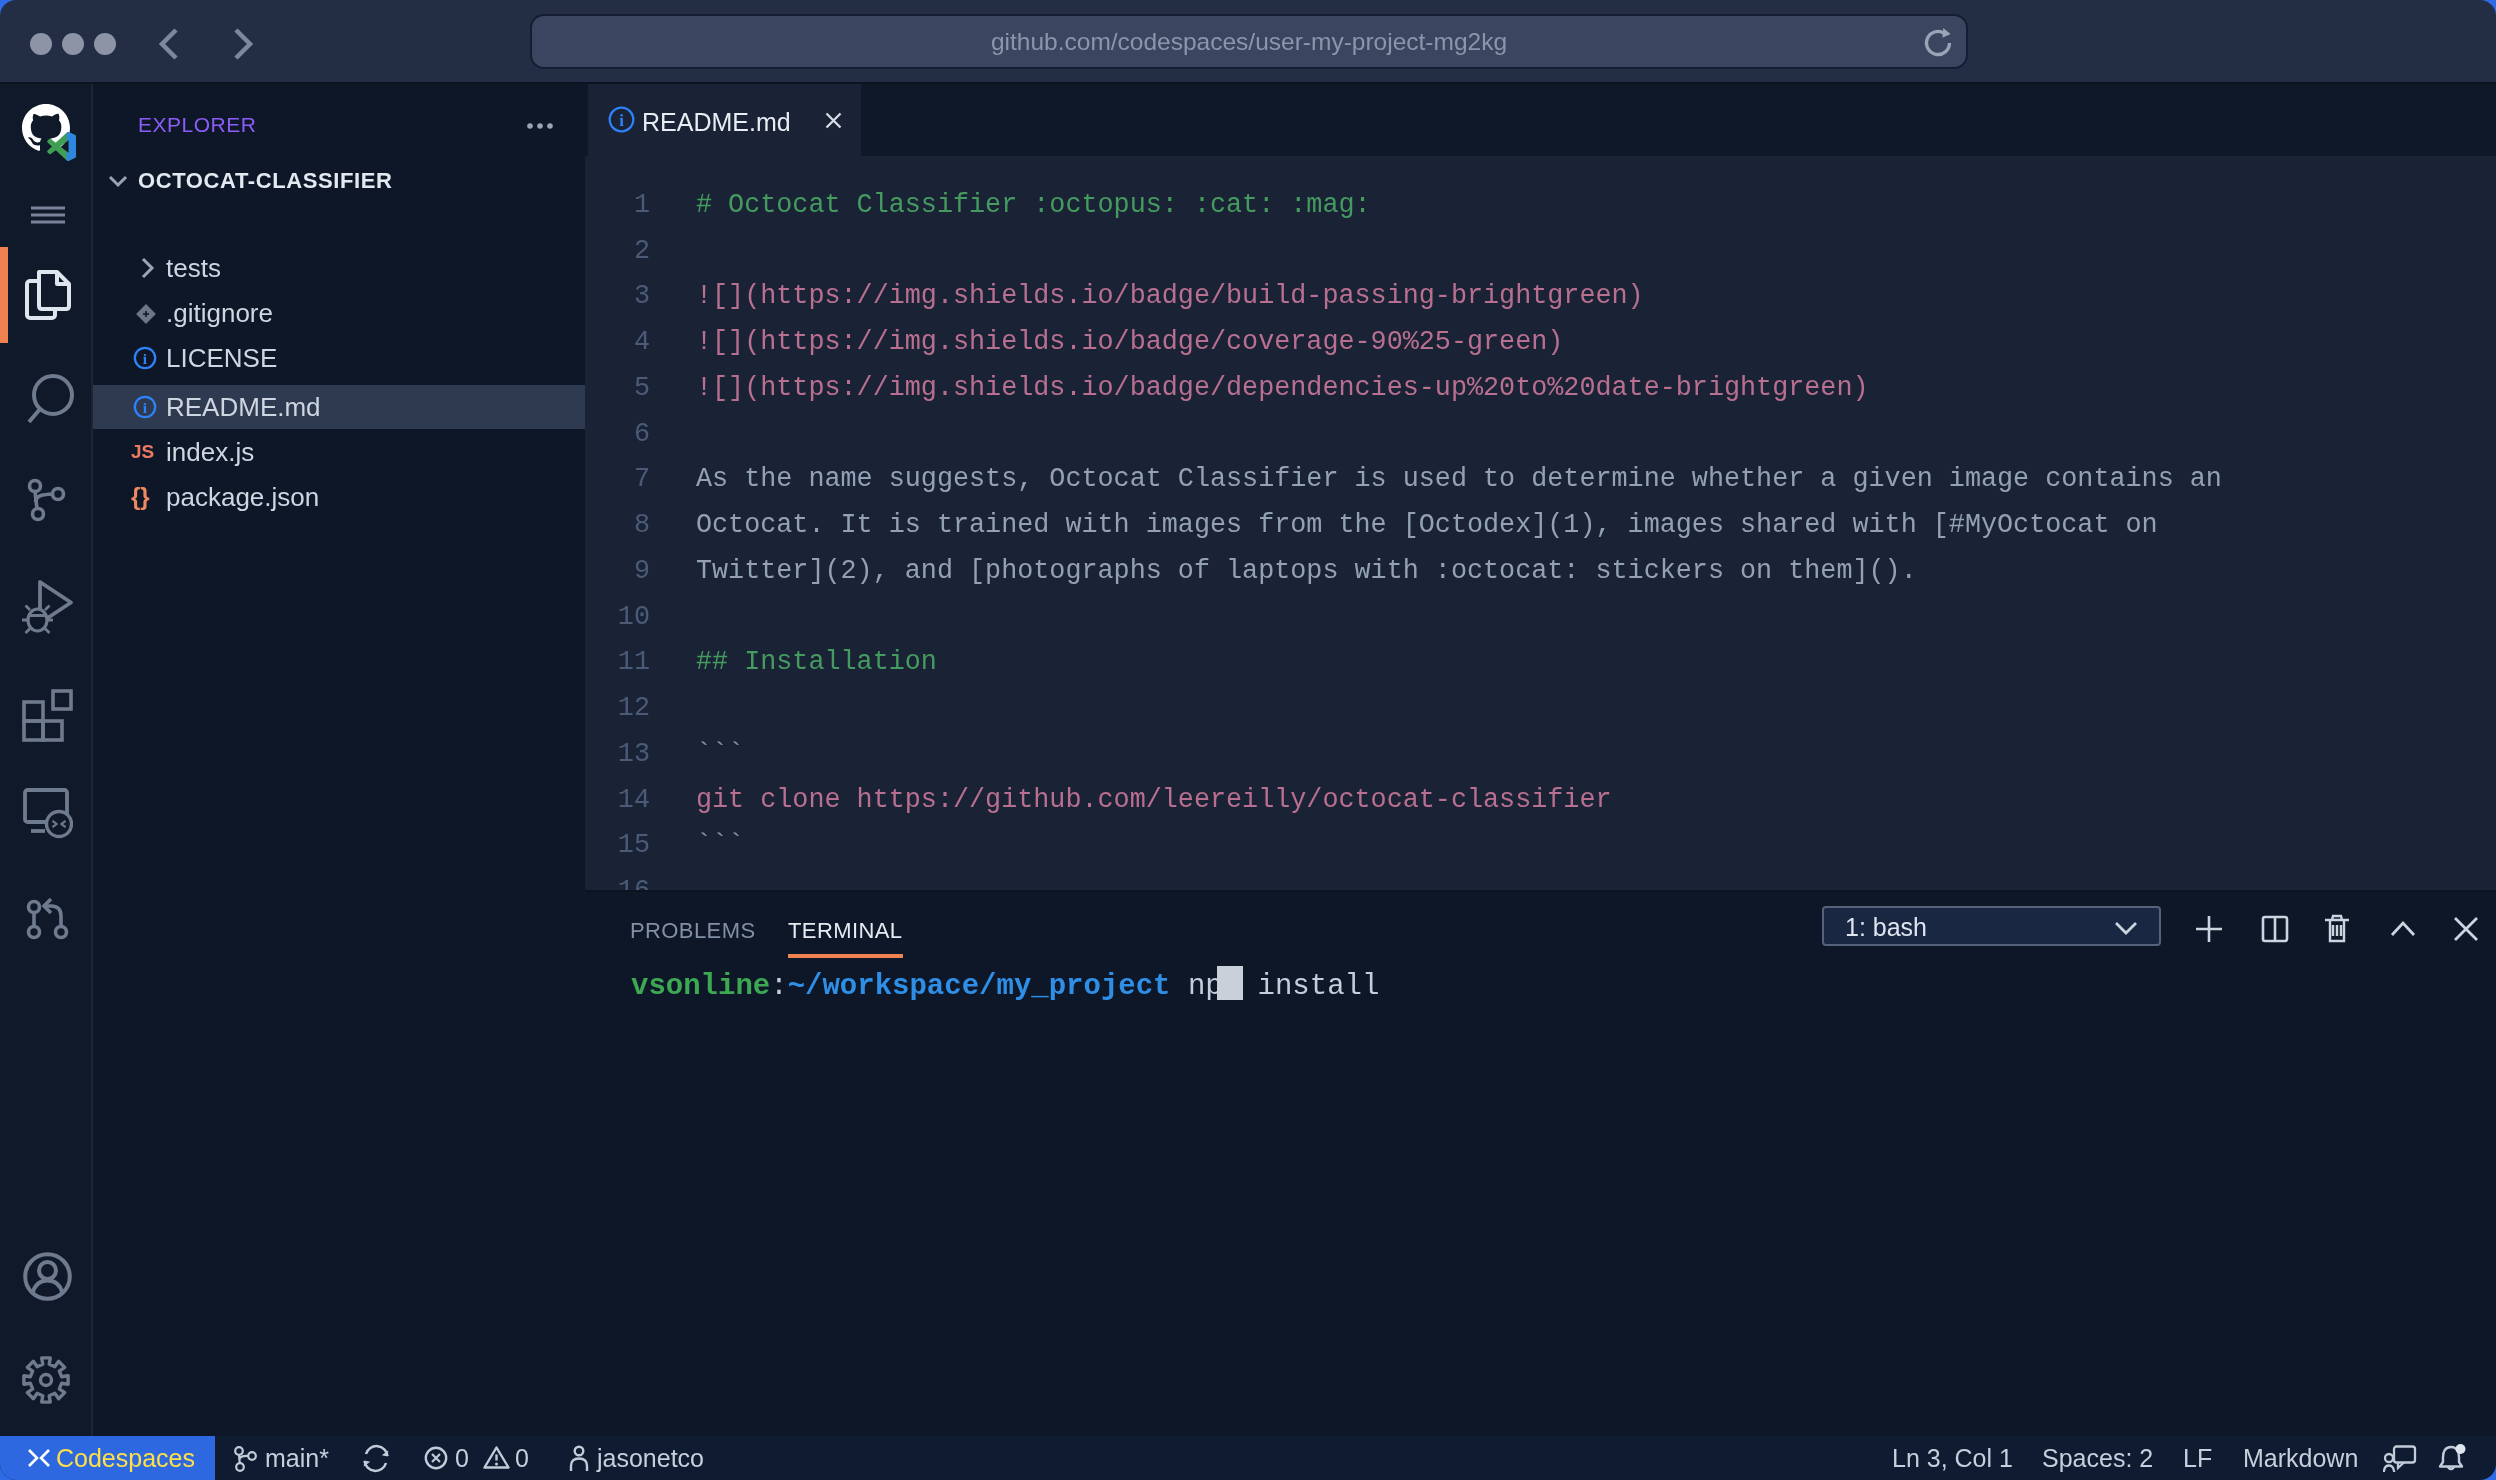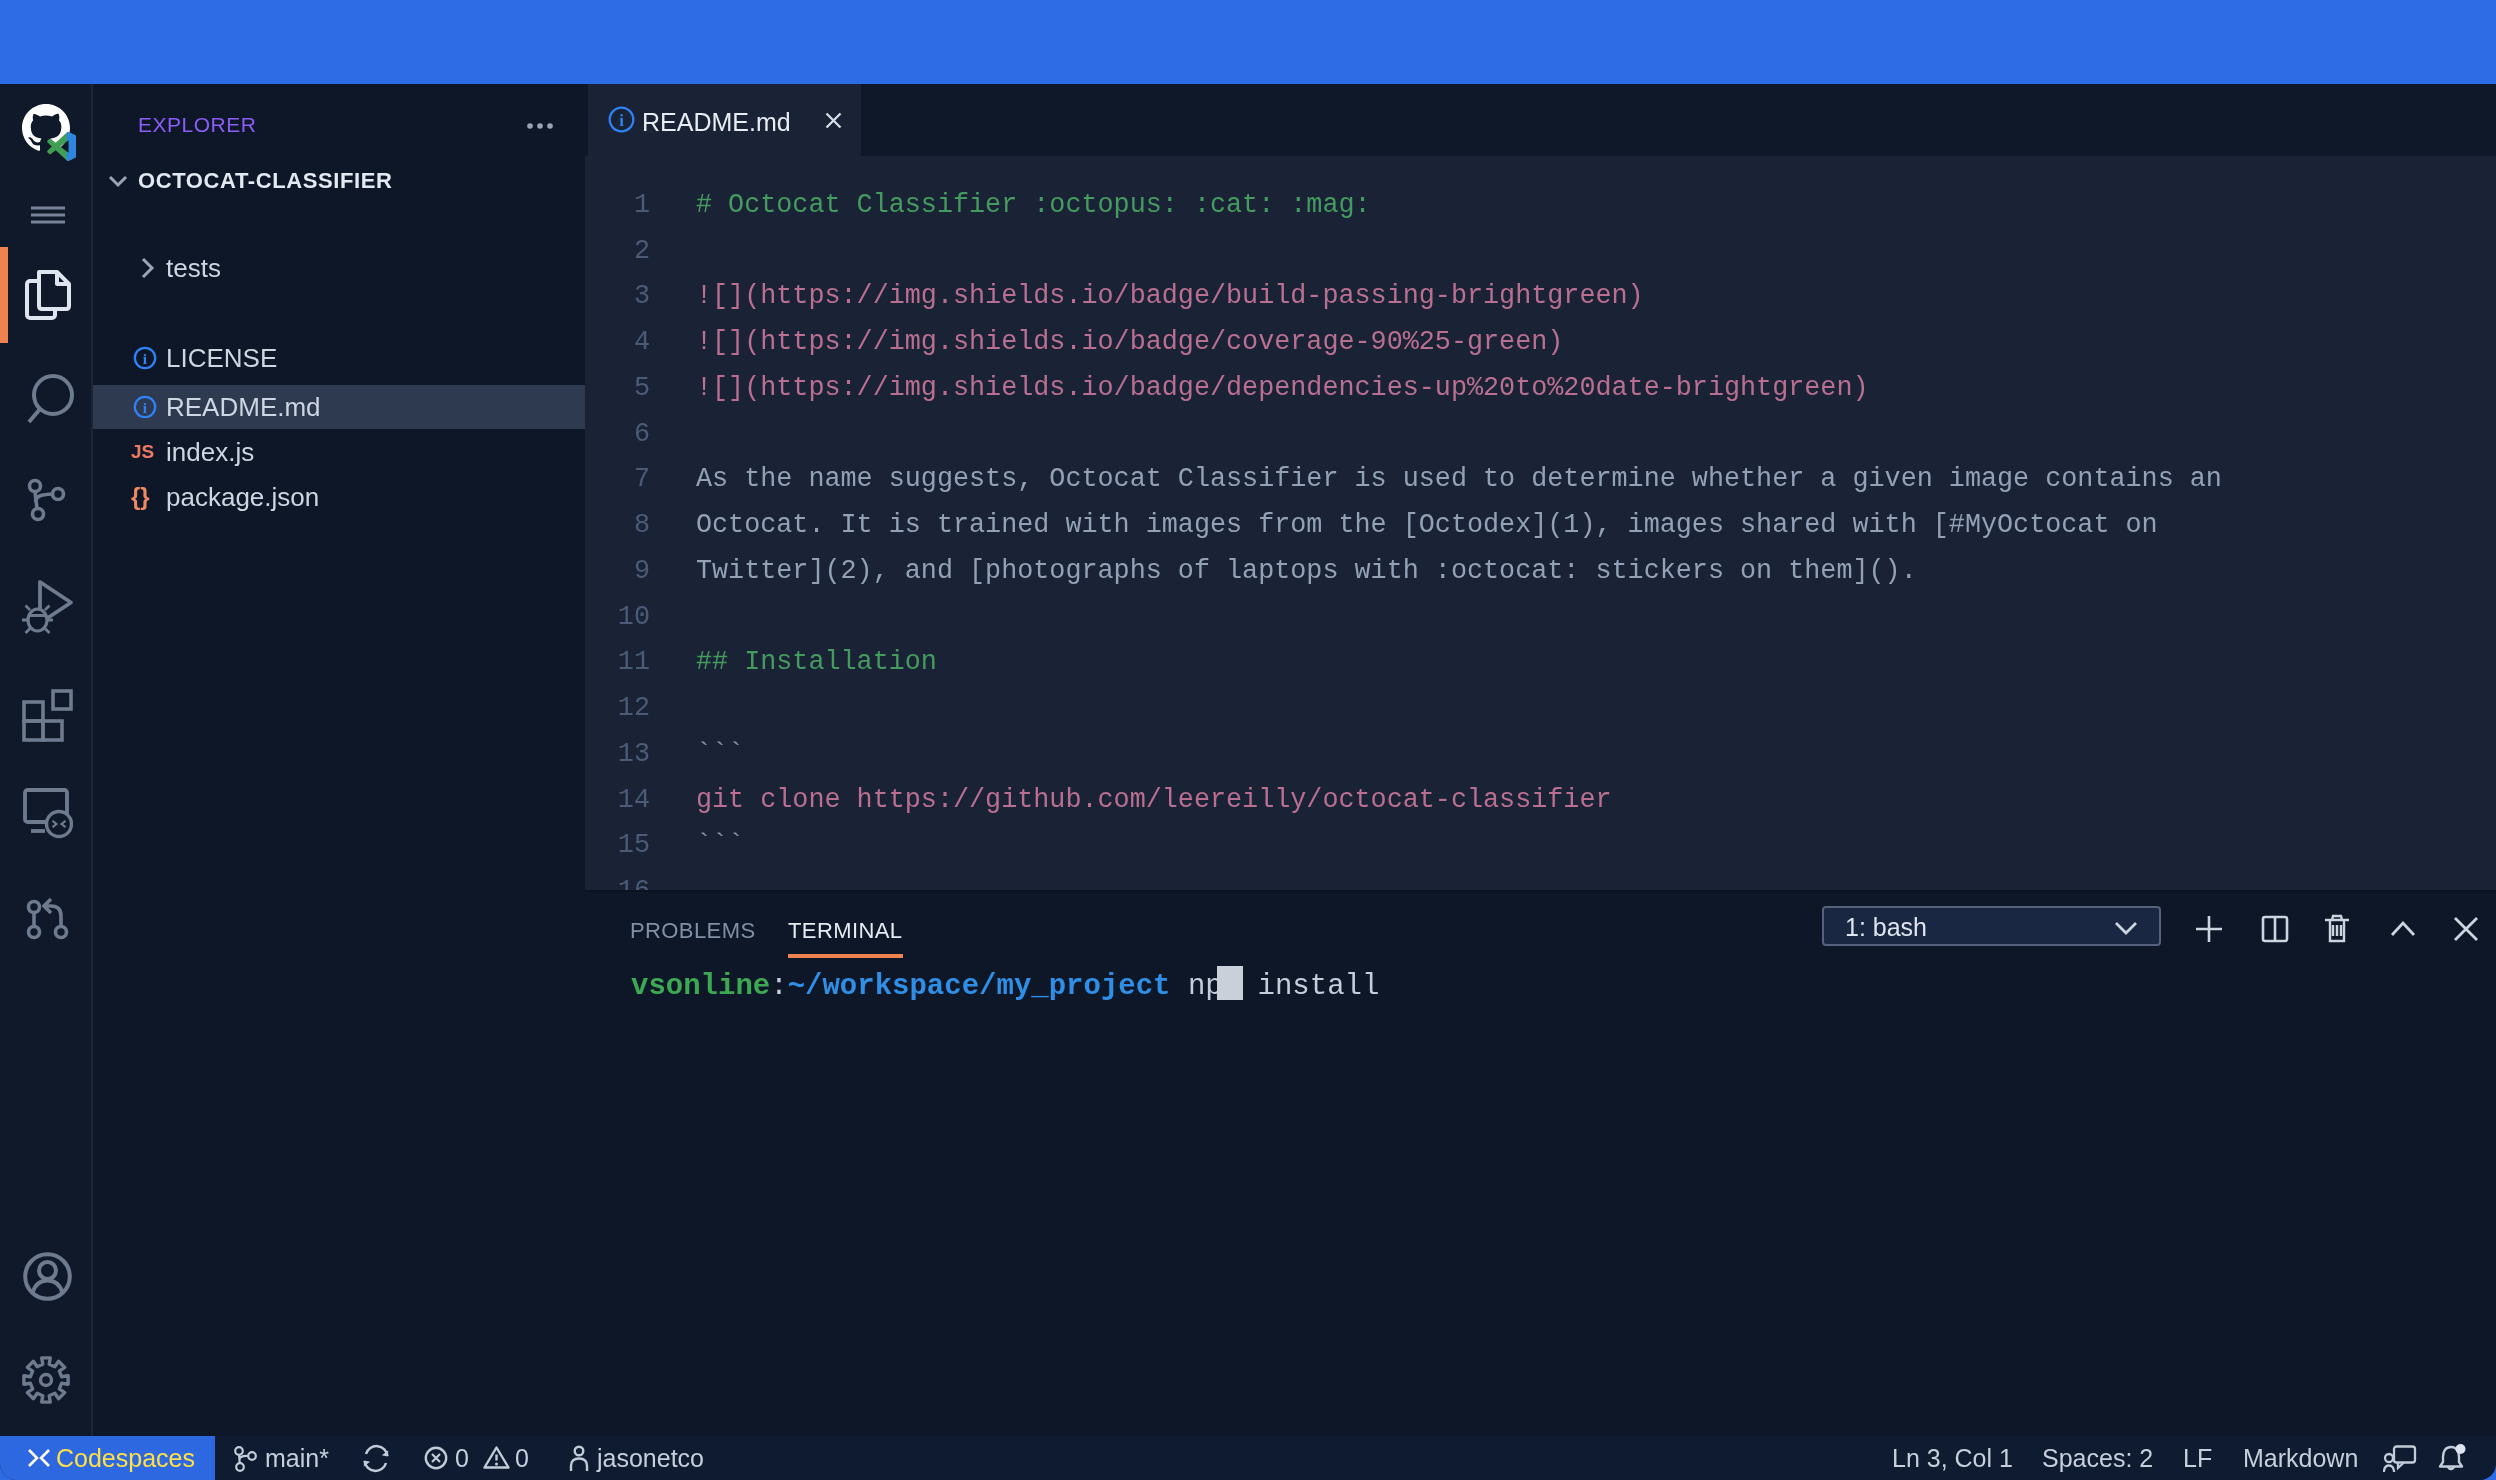--- a/index.html
+++ b/index.html
@@ -30,20 +30,38 @@
   #term{position:absolute;left:46px;top:78px;font-family:"Liberation Mono",monospace;font-size:29px;color:#c4cdd9;white-space:pre;}
   
   #status{position:absolute;left:0;top:1436px;width:2496px;height:44px;background:#0e1b31;color:#c6cfdb;font-size:25px;}
   #bluechip{position:absolute;left:0;top:0;width:215px;height:44px;background:#2e68e1;color:#fde047;}
   .stxt{position:absolute;top:0;line-height:44px;white-space:nowrap;}
 </style>
 </head>
 <body>
 <div id="win">
 
+  <div id="chrome">
+    <div class="dot" style="left:30px;"></div>
+    <div class="dot" style="left:62px;"></div>
+    <div class="dot" style="left:94px;"></div>
+    <svg class="abs" style="left:152px;top:26px;" width="34" height="36" viewBox="0 0 34 36">
+        <path d="M24 4 L10 18 L24 32" fill="none" stroke="#7e889c" stroke-width="4.5"></path>
+      </svg>
+    <svg class="abs" style="left:226px;top:26px;" width="34" height="36" viewBox="0 0 34 36">
+        <path d="M10 4 L24 18 L10 32" fill="none" stroke="#7e889c" stroke-width="4.5"></path>
+      </svg>
+    <div id="urlbar">
+        <div id="urltext">github.com/codespaces/user-my-project-mg2kg</div>
+      </div>
+    <svg class="abs" style="left:1921px;top:26px;" width="34" height="34" viewBox="0 0 34 34">
+        <path d="M28.5 17 A11.5 11.5 0 1 1 23.2 7.3" fill="none" stroke="#9aa4b6" stroke-width="3.3"></path>
+        <path d="M22.2 2 L29.6 7.9 L21.4 11.7 Z" fill="#9aa4b6"></path>
+      </svg>
+  </div>
 
   <div id="actbar">
 
     <svg style="top:20px;left:22px;" width="48" height="48" viewBox="0 0 16 16">
         <path fill="#ffffff" d="M8 0C3.58 0 0 3.58 0 8c0 3.54 2.29 6.53 5.47 7.59.4.07.55-.17.55-.38 0-.19-.01-.82-.01-1.49-2.01.37-2.53-.49-2.69-.94-.09-.23-.48-.94-.82-1.13-.28-.15-.68-.52-.01-.53.63-.01 1.08.58 1.23.82.72 1.21 1.87.87 2.33.66.07-.52.28-.87.51-1.07-1.78-.2-3.64-.89-3.64-3.95 0-.87.31-1.59.82-2.15-.08-.2-.36-1.02.08-2.12 0 0 .67-.21 2.2.82.64-.18 1.32-.27 2-.27s1.36.09 2 .27c1.53-1.04 2.2-.82 2.2-.82.44 1.1.16 1.92.08 2.12.51.56.82 1.27.82 2.15 0 3.07-1.87 3.75-3.65 3.95.29.25.54.73.54 1.48 0 1.07-.01 1.93-.01 2.2 0 .21.15.46.55.38A8.01 8.01 0 0 0 16 8c0-4.42-3.58-8-8-8Z"></path>
       </svg>
     <svg style="top:47px;left:47px;" width="29" height="31" viewBox="0 0 100 100">
       <path id="vsc" d="M96.5 10.7 75.4.6a6.2 6.2 0 0 0-7 1.2L29.9 37 13.2 24.3a4.1 4.1 0 0 0-5.3.2L2.2 29.7a4.1 4.1 0 0 0 0 6.1L16.7 50 2.2 64.2a4.1 4.1 0 0 0 0 6.1l5.7 5.2a4.1 4.1 0 0 0 5.3.2L29.9 63l38.5 35.2a6.2 6.2 0 0 0 7 1.2l21.1-10.2A6.2 6.2 0 0 0 100 83.6V16.3a6.2 6.2 0 0 0-3.5-5.6zM75 72.6 45.8 50 75 27.4z" fill="#3f9e53"></path>
       <clipPath id="cpv">
           <rect x="68" y="0" width="32" height="100"></rect>
@@ -126,20 +144,27 @@
     <svg class="abs" style="left:14px;top:88px;" width="22" height="18" viewBox="0 0 22 18">
         <path d="M3 5 L11 13 L19 5" fill="none" stroke="#9aa4b6" stroke-width="3"></path>
       </svg>
     <div class="abs" style="left:45px;top:84px;color:#e3e9f1;font-size:22px;font-weight:bold;letter-spacing:0.6px;">OCTOCAT-CLASSIFIER</div>
 
     <div class="sideitem" style="top:162px;">
         <svg class="abs" style="left:45px;top:9px;" width="18" height="26" viewBox="0 0 18 26">
           <path d="M5 4 L14 13 L5 22" fill="none" stroke="#9aa4b6" stroke-width="3"></path>
         </svg>
         <span style="position:absolute;left:73px;">tests</span>
+      </div>
+    <div class="sideitem" style="top:207px;">
+        <svg class="abs" style="left:40px;top:10px;" width="26" height="26" viewBox="0 0 26 26">
+          <rect x="6" y="6" width="14" height="14" transform="rotate(45 13 13)" fill="#6c7689"></rect>
+          <path d="M10 13 L16 13 M13 10 L13 16" stroke="#0d1728" stroke-width="1.5"></path>
+        </svg>
+        <span style="position:absolute;left:73px;">.gitignore</span>
       </div>
     <div class="sideitem" style="top:252px;">
         <svg class="abs" style="left:40px;top:10px;" width="24" height="24" viewBox="0 0 24 24">
           <circle cx="12" cy="12" r="10.2" fill="none" stroke="#2f81f7" stroke-width="2.3"></circle>
           <text x="12" y="18" font-family="Liberation Serif" font-size="15.5" font-weight="bold" fill="#2f81f7" text-anchor="middle">i</text>
         </svg>
         <span style="position:absolute;left:73px;">LICENSE</span>
       </div>
     <div class="sideitem" style="top:301px;background:#2e3a50;">
         <svg class="abs" style="left:40px;top:10px;" width="24" height="24" viewBox="0 0 24 24">

